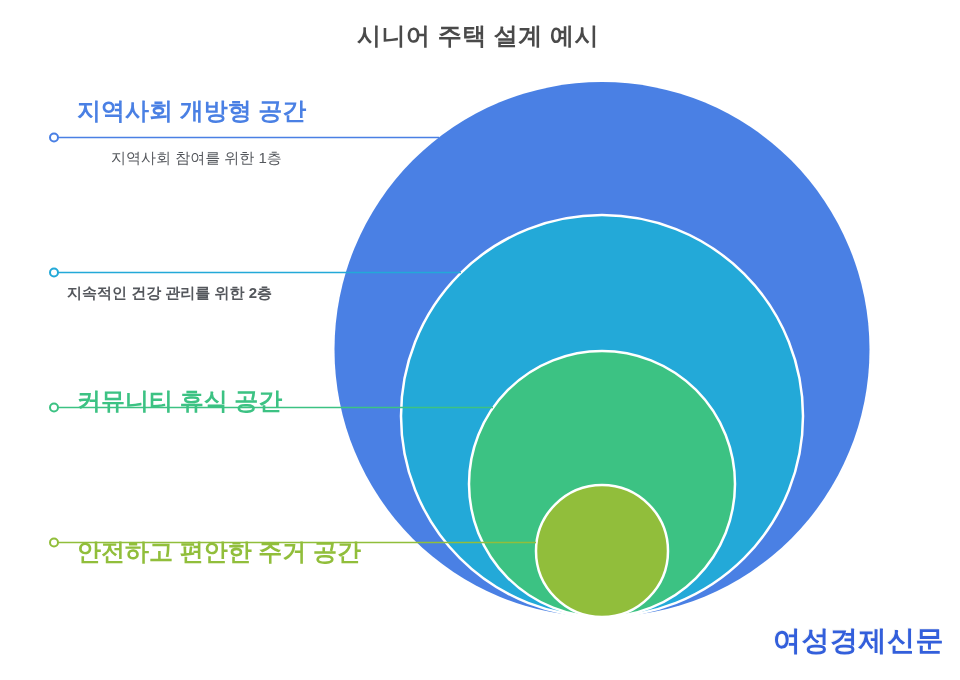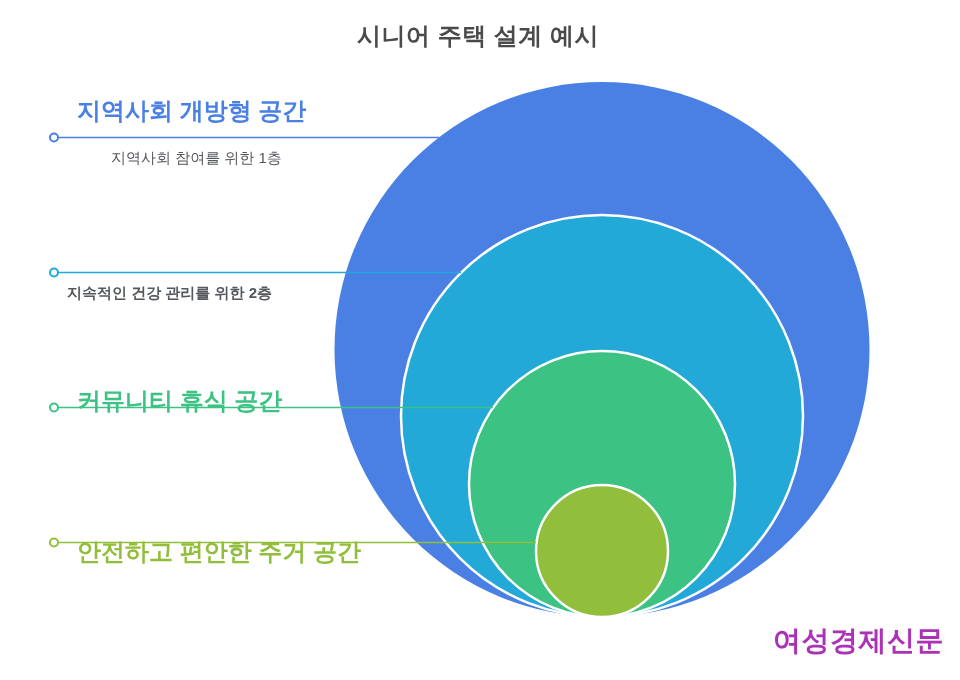--- a/index.html
+++ b/index.html
@@ -91,15 +91,15 @@
 
   <div class="lvl-label g1" style="color: rgb(74, 128, 228);">지역사회 개방형 공간</div>
   <div class="lvl-desc g1" style="color: rgb(84, 87, 92);">지역사회 참여를 위한 1층</div>
 
   <div class="lvl-desc g2" style="color: rgb(84, 87, 92);">지속적인 건강 관리를 위한 2층</div>
 
   <div class="lvl-label g3" style="color: rgb(60, 194, 131); margin-top: 20px;">커뮤니티 휴식 공간</div>
 
   <div class="lvl-label g4" style="color: rgb(145, 190, 59);">안전하고 편안한 주거 공간</div>
 
-  <div class="watermark" style="color: #a21caf;">여성경제신문</div>
+  <div class="watermark" style="color: #1d4ed8;">여성경제신문</div>
 
 </div>
 
 </body></html>

